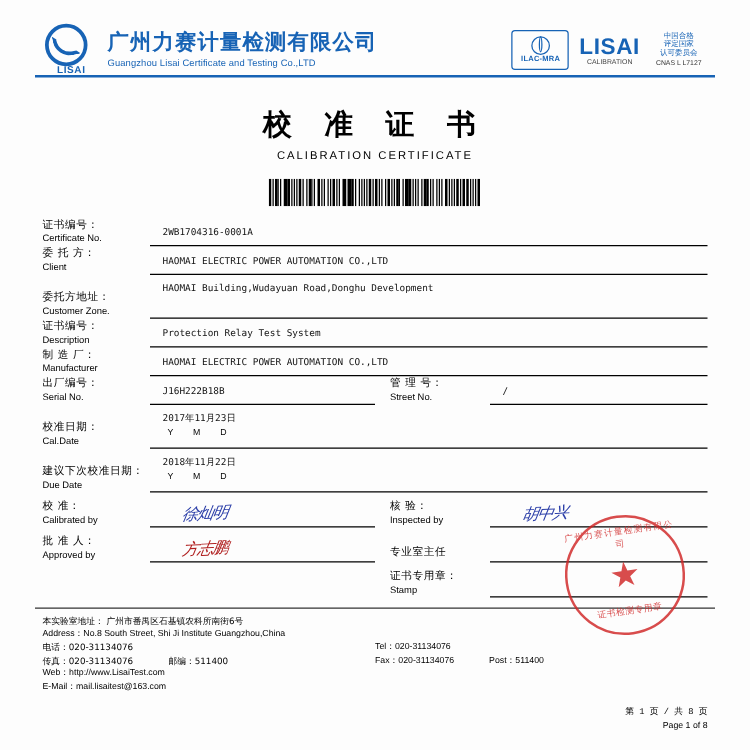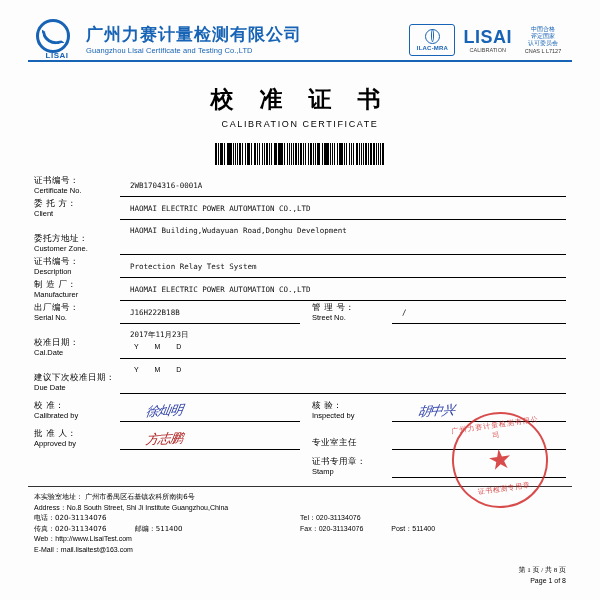--- a/index.html
+++ b/index.html
@@ -348,21 +348,21 @@
   .footer .cn { font-family: "DejaVu Sans", sans-serif; font-size: 7px; }
   .pageno {
     position: absolute;
     right: 34px;
     bottom: 14px;
     text-align: right;
     font-size: 7px;
     line-height: 1.5;
     color: #000;
   }
-  .pageno .cn { font-family: Liberation Serif, serif; }
+  .pageno .cn { font-family: Liberation Mono, monospace; }
 </style>
 </head>
 <body>
 
 <div class="page">
 
   <div class="header">
     <div class="logo-block">
       <div class="logo-mark">
         <div class="logo-circle"></div>
@@ -615,20 +615,21 @@
         <div class="ymd">Y  M  D</div>
       </div>
     </div>
 
     <div class="row tall date-row">
       <div class="lbl-cell">
         <span class="lbl-cn">建议下次校准日期：</span>
         <span class="lbl-en">Due Date</span>
       </div>
       <div class="val-cell two-line">
+        <div class="d">2018年11月22日</div>
         <div class="ymd">Y  M  D</div>
       </div>
     </div>
 
 
     <div class="row sig-row">
       <div class="split">
         <div class="seg">
           <div class="lbl-cell">
             <span class="lbl-cn">校  准：</span>

